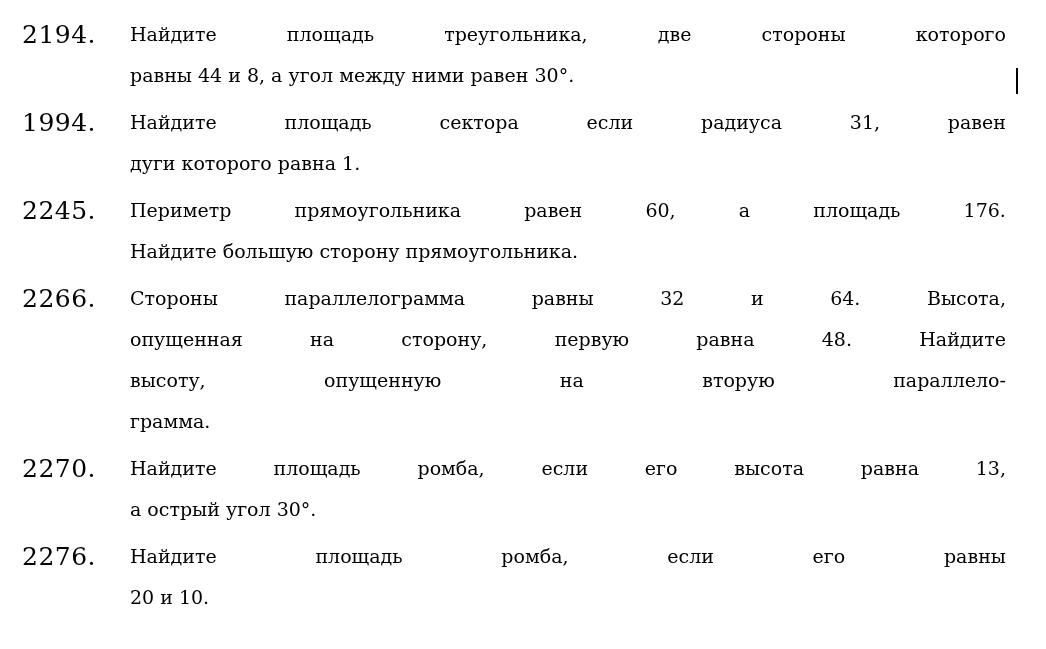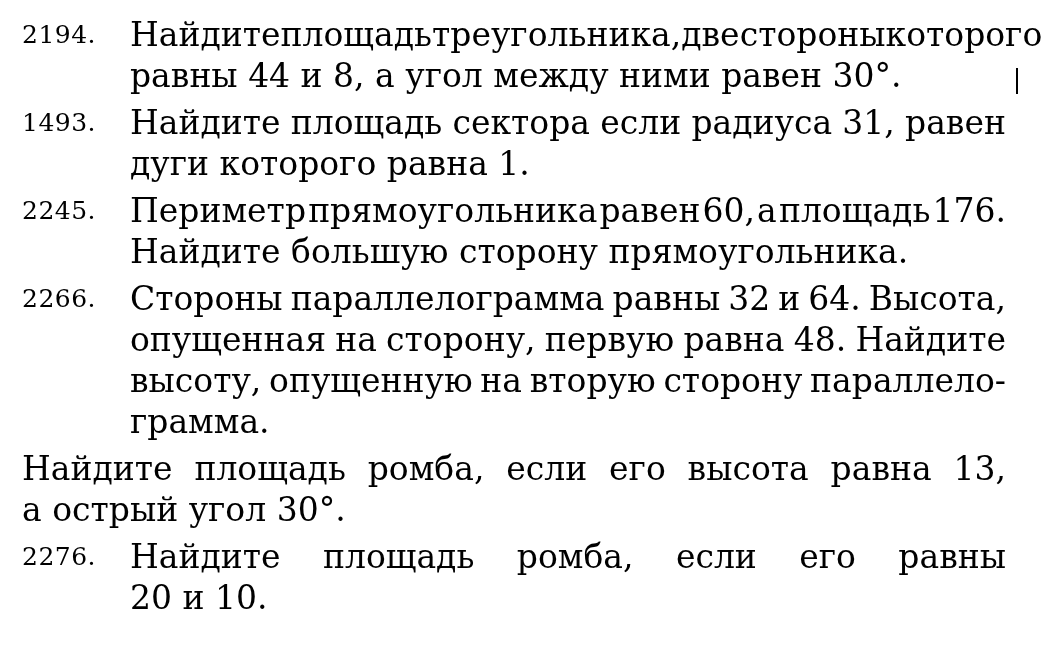--- a/index.html
+++ b/index.html
@@ -31,21 +31,21 @@
     width: 108px;
     font-weight: normal;
     font-size: 25px;
     line-height: 41px;
     letter-spacing: 0.5px;
     padding-right: 14px;
     box-sizing: border-box;
   }
   .body {
     flex: 1 1 auto;
-    font-size: 33px;
+    font-size: 19px;
     line-height: 41px;
   }
   .line {
     display: block;
     white-space: nowrap;
   }
   .just {
     display: flex;
     justify-content: space-between;
     white-space: nowrap;
@@ -73,21 +73,21 @@
             <span>площадь</span>
             <span>треугольника,</span>
             <span>две</span>
             <span>стороны</span>
             <span>которого</span>
           </div>
           <div class="line">равны 44 и 8, а угол между ними равен 30°.</div>
         </div>
       </div>
       <div class="problem">
-        <div class="num">1493.</div>
+        <div class="num">1994.</div>
         <div class="body">
           <div class="just">
             <span>Найдите</span>
             <span>площадь</span>
             <span>сектора</span>
             <span>если</span>
             <span>радиуса</span>
             <span>31,</span>
             <span>равен</span>
           </div>
@@ -128,27 +128,27 @@
             <span>первую</span>
             <span>равна</span>
             <span>48.</span>
             <span>Найдите</span>
           </div>
           <div class="just">
             <span>высоту,</span>
             <span>опущенную</span>
             <span>на</span>
             <span>вторую</span>
-            <span>сторону</span>
             <span>параллело-</span>
           </div>
           <div class="line">грамма.</div>
         </div>
       </div>
       <div class="problem">
+        <div class="num">2270.</div>
         <div class="body">
           <div class="just">
             <span>Найдите</span>
             <span>площадь</span>
             <span>ромба,</span>
             <span>если</span>
             <span>его</span>
             <span>высота</span>
             <span>равна</span>
             <span>13,</span>

